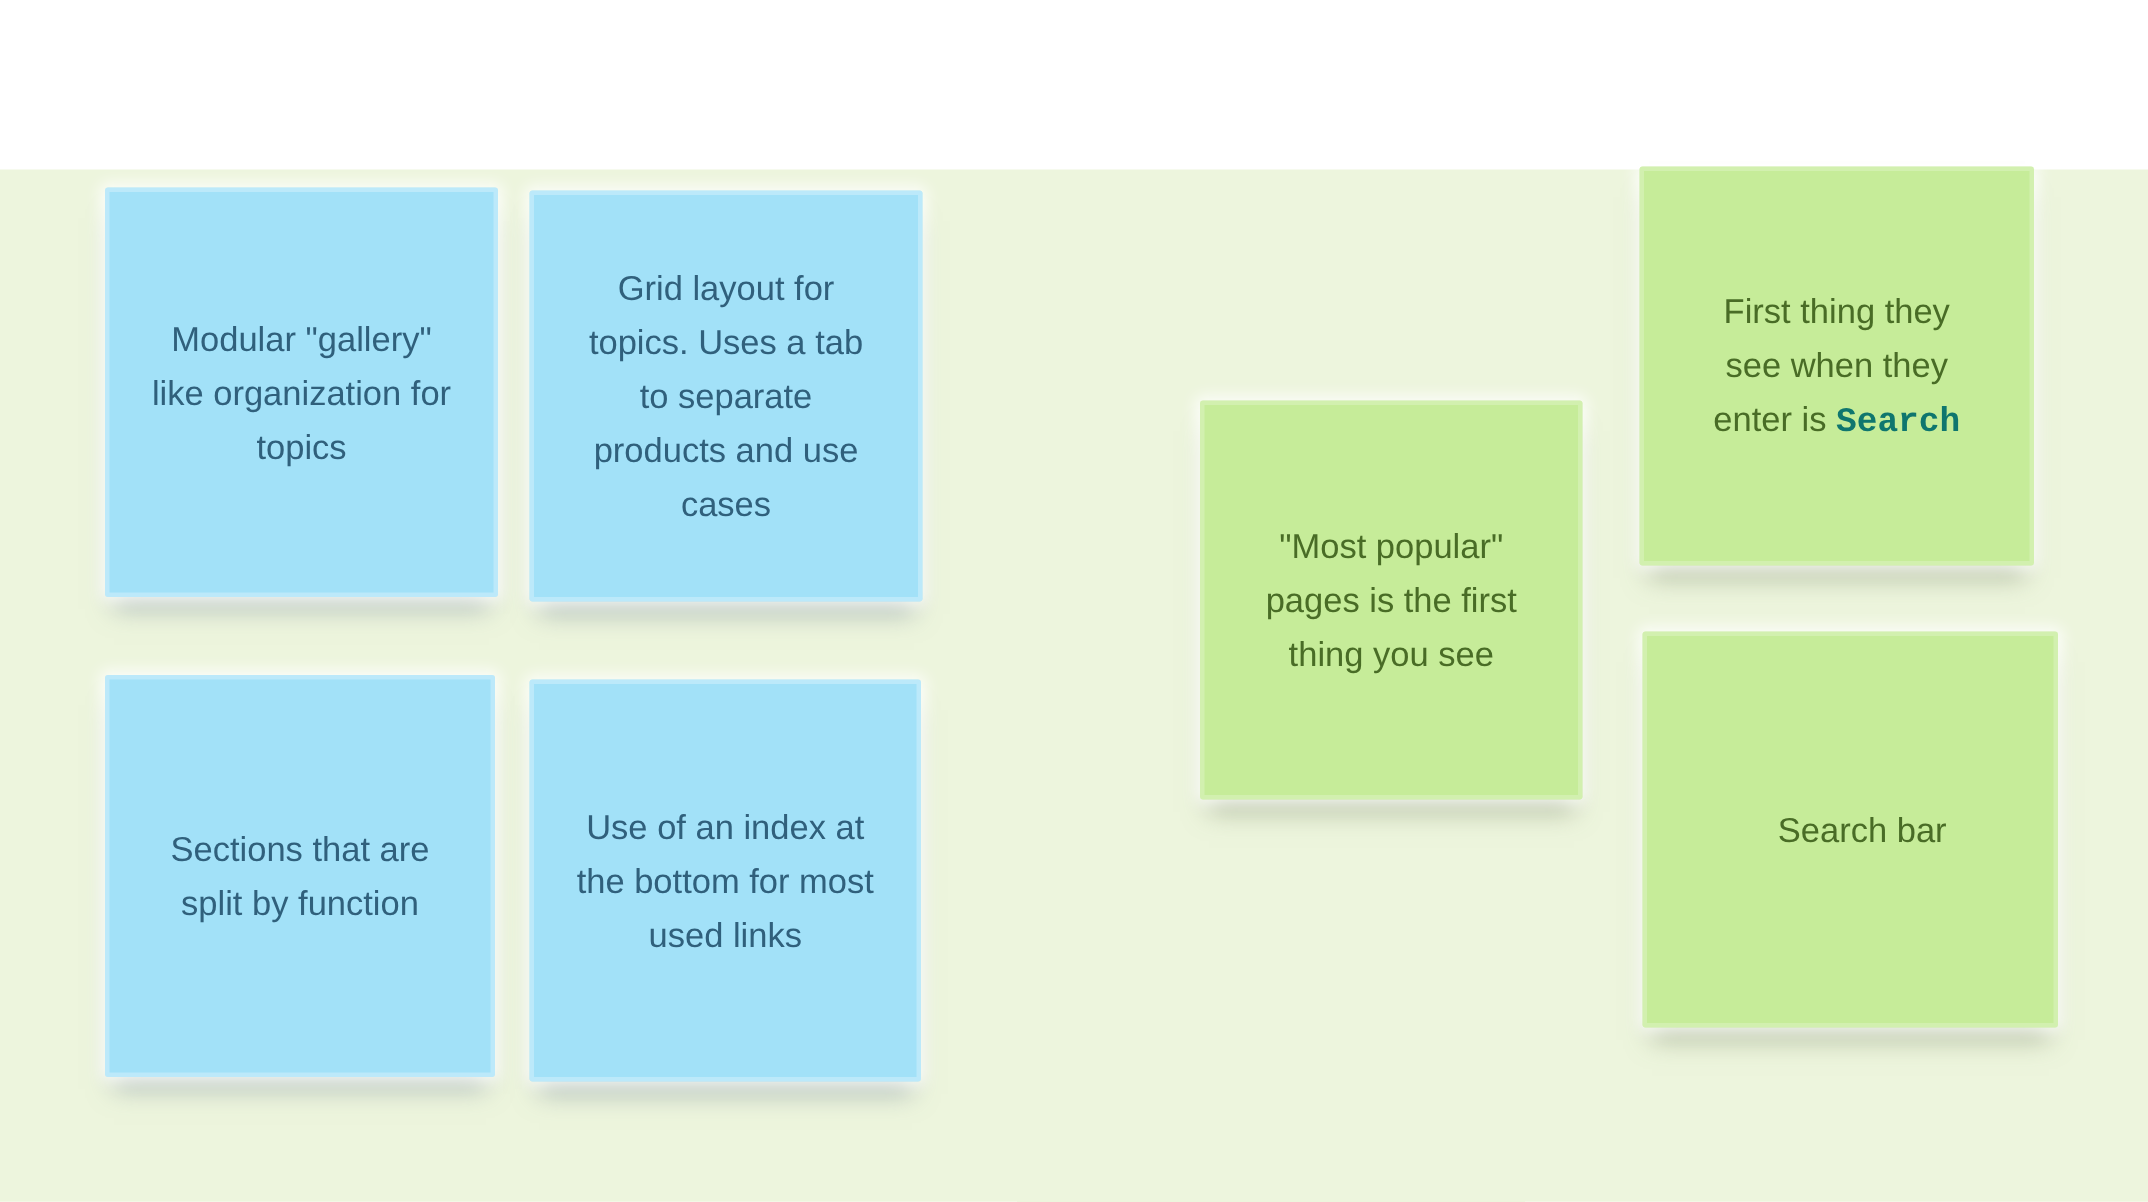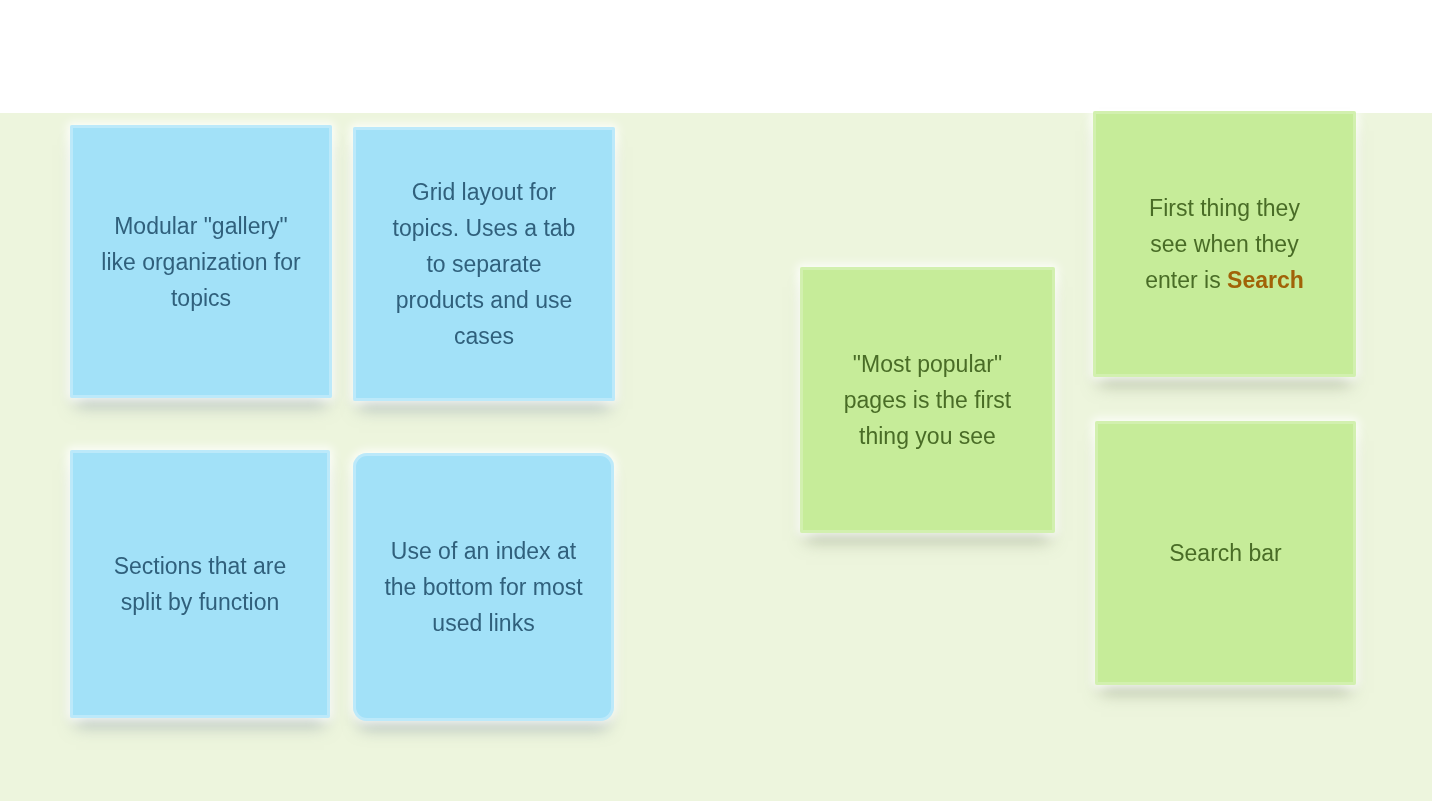--- a/index.html
+++ b/index.html
@@ -51,30 +51,30 @@
   }
   .note.green {
     background: #c6ec99;
     color: #496c26;
     box-shadow:
       inset 0 0 0 3px rgba(255,255,255,0.22),
       0 0 10px 3px rgba(255,255,255,0.85),
       0 14px 16px -6px rgba(124, 138, 104, 0.5);
   }
   .note-text { display: inline-block; }
-  .note-text b { font-weight: 700; color: #a16207; }
+  .note-text b { font-weight: 700; color: #0f766e; font-family: Liberation Mono, monospace; }
 
   
   #note-1 { left: 70px;   top: 12px;  width: 262px; height: 273px; }
   #note-2 { left: 353px;  top: 14px;  width: 262px; height: 274px; }
   #note-3 { left: 70px;   top: 337px; width: 260px; height: 268px; text-align: center; }
-  #note-4 { left: 353px;  top: 340px; width: 261px; height: 268px; border-radius: 14px; }
+  #note-4 { left: 353px;  top: 340px; width: 261px; height: 268px; }
   #note-5 { left: 800px;  top: 154px; width: 255px; height: 266px; }
   #note-6 { left: 1093px; top: -2px;  width: 263px; height: 266px; }
-  #note-7 { left: 1095px; top: 308px; width: 261px; height: 264px; }
+  #note-7 { left: 1095px; top: 308px; width: 261px; height: 264px; padding-left: 16px; }
 
   
   #note-1 .note-text { max-width: 212px; }
   #note-2 .note-text { max-width: 208px; }
   #note-3 .note-text { max-width: 208px; }
   #note-4 .note-text { max-width: 204px; }
   #note-5 .note-text { max-width: 200px; }
   #note-6 .note-text { max-width: 192px; }
   #note-7 .note-text { max-width: 220px; }
 </style>

